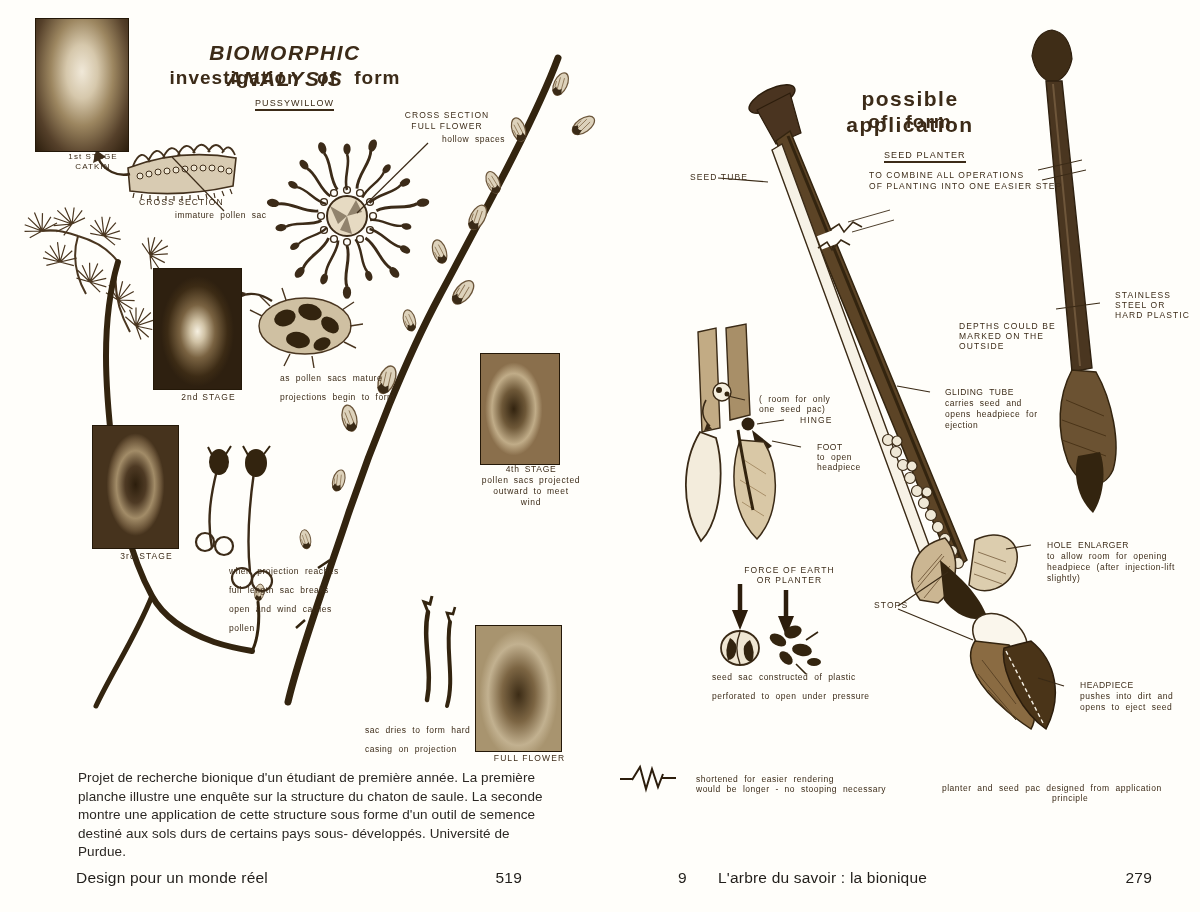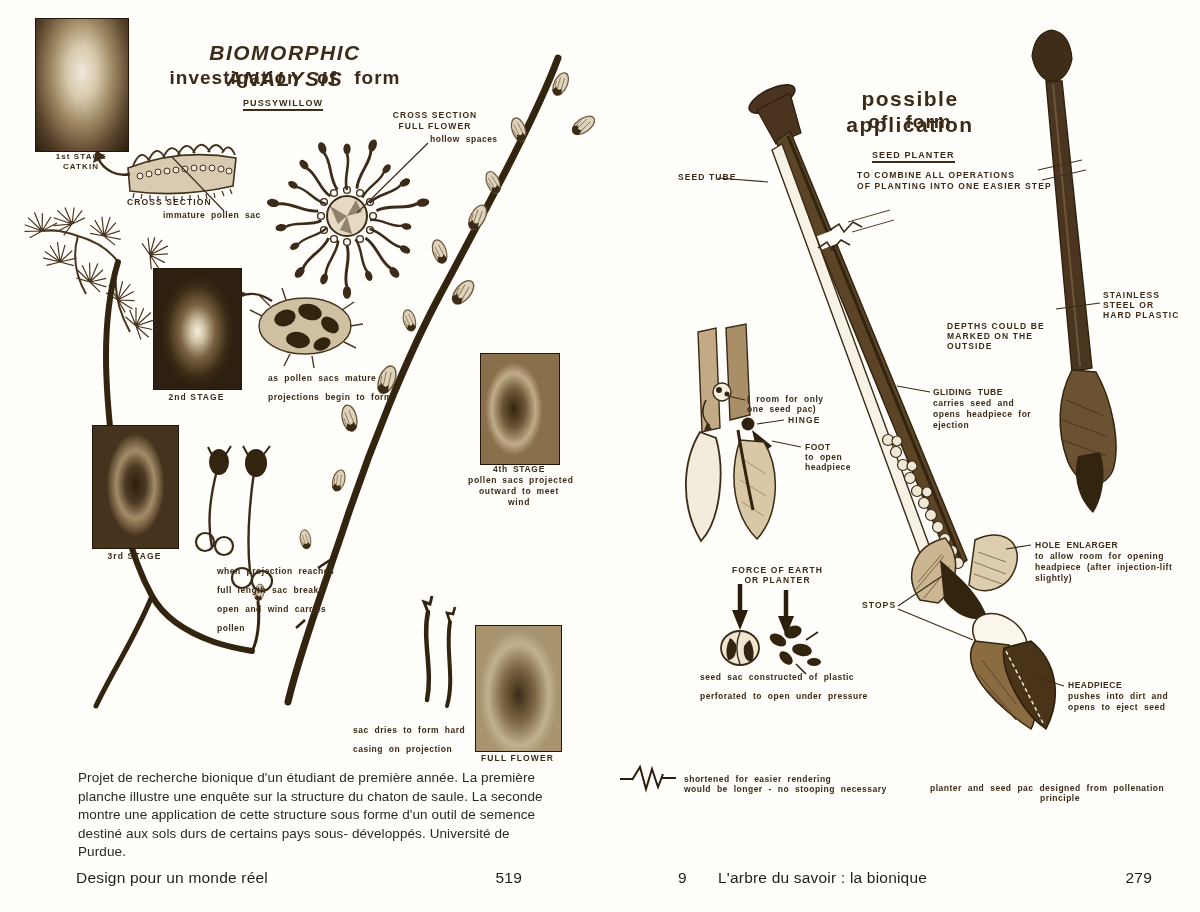--- a/index.html
+++ b/index.html
@@ -7,22 +7,22 @@
           font-family:"Liberation Sans",sans-serif;overflow:hidden;}
   .art{position:absolute;left:0;top:0;z-index:1;}
   .photo{position:absolute;z-index:2;border:1px solid #241808;
          background-blend-mode:multiply;}
   .halftone{background-image:repeating-linear-gradient(45deg, rgba(46,30,12,.18) 0 1px, rgba(0,0,0,0) 1px 3px);}
   .ph-catkin{background:radial-gradient(ellipse at 50% 40%, #f0e8d8 0%, #d6c8ac 24%, #9c8660 48%, #55402a 76%, #2c1e0d 100%);}
   .ph-2{background:radial-gradient(ellipse 42% 46% at 50% 52%, #f6f0e1 0%, #d0c2a5 20%, #7a6342 48%, #3c2b15 82%, #2e2010 100%);}
   .ph-3{background:radial-gradient(ellipse 34% 42% at 50% 48%, #2c1e0c 0%, #4e3a24 36%, #a28c68 66%, #6b5539 88%, #46331d 100%);}
   .ph-4{background:radial-gradient(ellipse 40% 46% at 42% 50%, #32230f 0%, #6e5838 38%, #c0ac88 70%, #8a6f4c 92%);}
   .ph-full{background:radial-gradient(ellipse 46% 52% at 50% 55%, #3c2c16 0%, #7c6543 42%, #c2b190 78%, #a8946f 100%);}
-  .lbl{position:absolute;z-index:3;color:#3c2b18;font-weight:bold;font-size:8.5px;
-       letter-spacing:1.1px;line-height:10.5px;white-space:nowrap;}
+  .lbl{position:absolute;z-index:3;color:#3c2b18;font-weight:normal;font-size:8.5px;
+       letter-spacing:1.1px;line-height:10.5px;white-space:nowrap;margin-left:12px;}
   .lc{letter-spacing:.5px;word-spacing:3px;}
   .ctr{text-align:center;}
   .lh11{line-height:11px;} .lh12{line-height:19px;} .lh10{line-height:10px;}
   .title-main{position:absolute;z-index:3;color:#3c2b18;font-weight:bold;text-align:center;}
   .t1{font-size:21px;letter-spacing:1.5px;word-spacing:5px;line-height:26px;}
   .t2{font-size:19px;letter-spacing:1px;word-spacing:11px;line-height:24px;}
   .underline{border-bottom:2px solid #3c2b18;padding-bottom:1px;}
   .caption{position:absolute;z-index:3;color:#2b2723;font-size:13.5px;line-height:18.5px;
            letter-spacing:.1px;}
   .footer-item{position:absolute;z-index:3;color:#211e1a;font-size:15.5px;letter-spacing:.2px;}
@@ -338,21 +338,21 @@
   <div class="lbl lc lh10" style="left:805px;top:442px;">FOOT<br>to open<br>headpiece</div>
 
   <div class="lbl ctr lh10" style="left:730px;top:565px;width:95px;">FORCE OF EARTH<br>OR PLANTER</div>
   <div class="lbl lc lh12" style="left:700px;top:668px;">seed sac constructed of plastic<br>perforated to open under pressure</div>
 
   <div class="lbl" style="left:862px;top:600px;">STOPS</div>
   <div class="lbl lc lh11" style="left:1035px;top:540px;">HOLE ENLARGER<br>to allow room for opening<br>headpiece (after injection-lift<br>slightly)</div>
   <div class="lbl lc lh11" style="left:1068px;top:680px;">HEADPIECE<br>pushes into dirt and<br>opens to eject seed</div>
 
   <div class="lbl lc lh10" style="left:684px;top:774px;">shortened for easier rendering<br>would be longer - no stooping necessary</div>
-  <div class="lbl lc" style="left:930px;top:783px;">planter and seed pac designed from pollenation</div>
+  <div class="lbl lc" style="left:930px;top:783px;">planter and seed pac designed from application</div>
   <div class="lbl lc" style="left:1040px;top:793px;">principle</div>
 
   <div class="footer-item" style="left:48px;top:869px;margin-left:28px;">Design pour un monde réel</div>
   <div class="footer-item" style="left:460px;top:869px;width:62px;text-align:right;">519</div>
   <div class="footer-item" style="left:678px;top:869px;">9</div>
   <div class="footer-item" style="left:718px;top:869px;">L'arbre du savoir : la bionique</div>
   <div class="footer-item" style="left:1090px;top:869px;width:62px;text-align:right;">279</div>
 
 </div>
 

